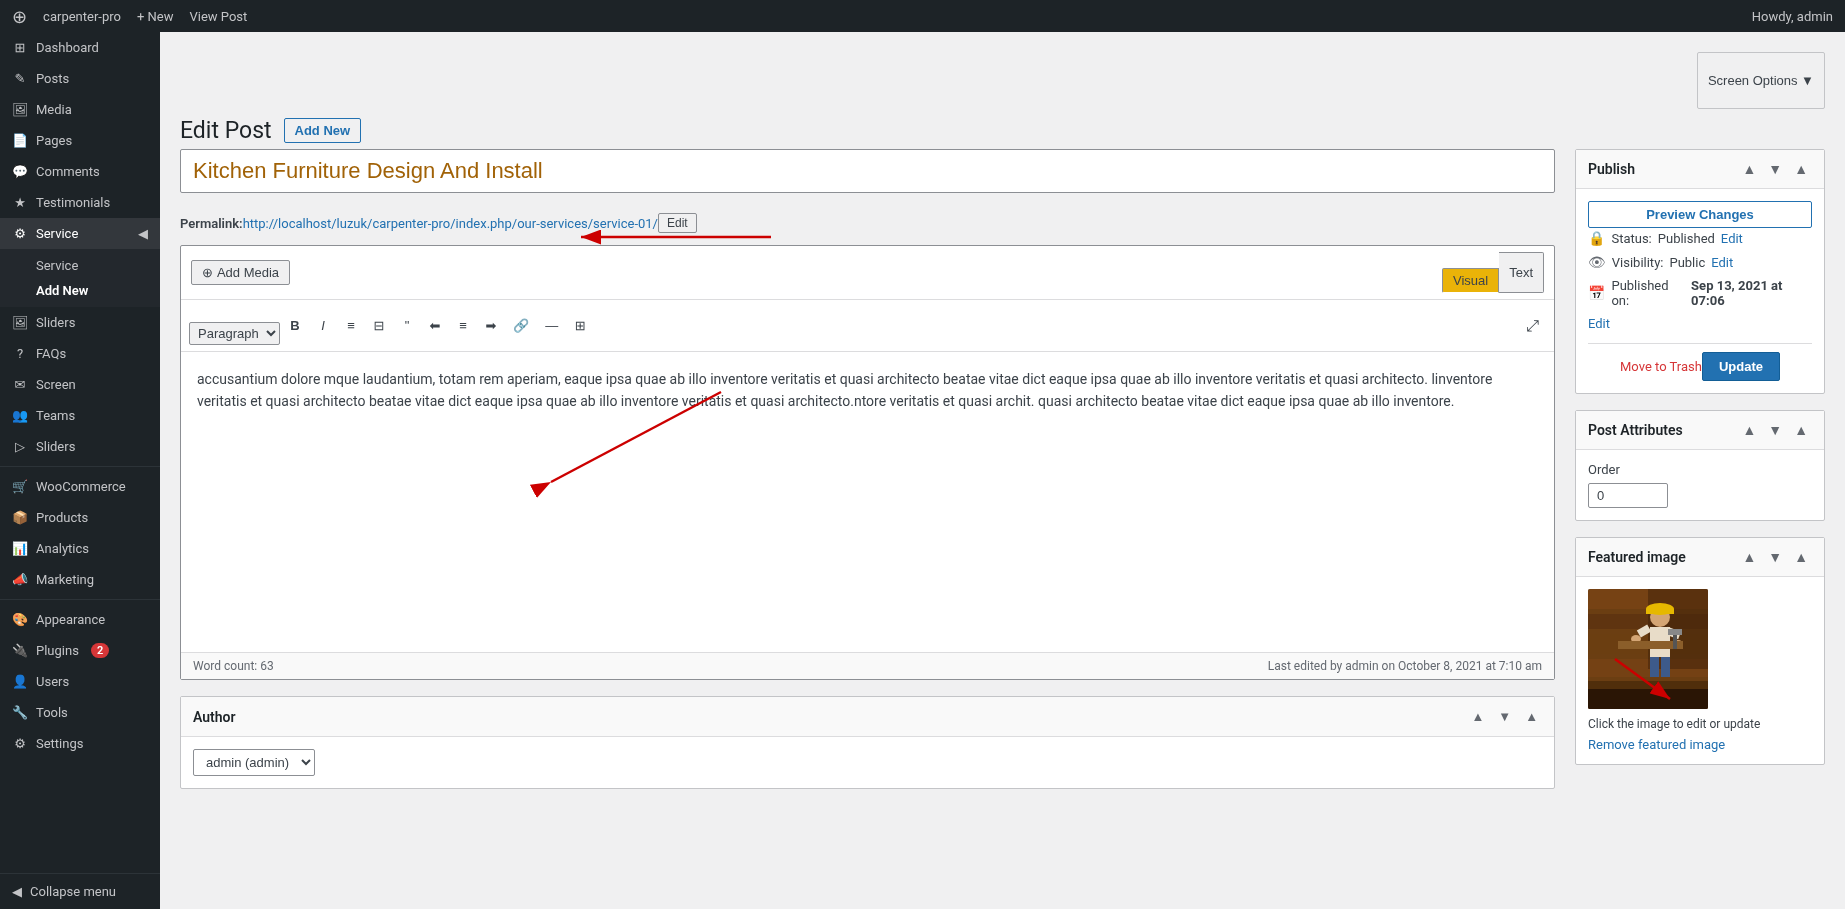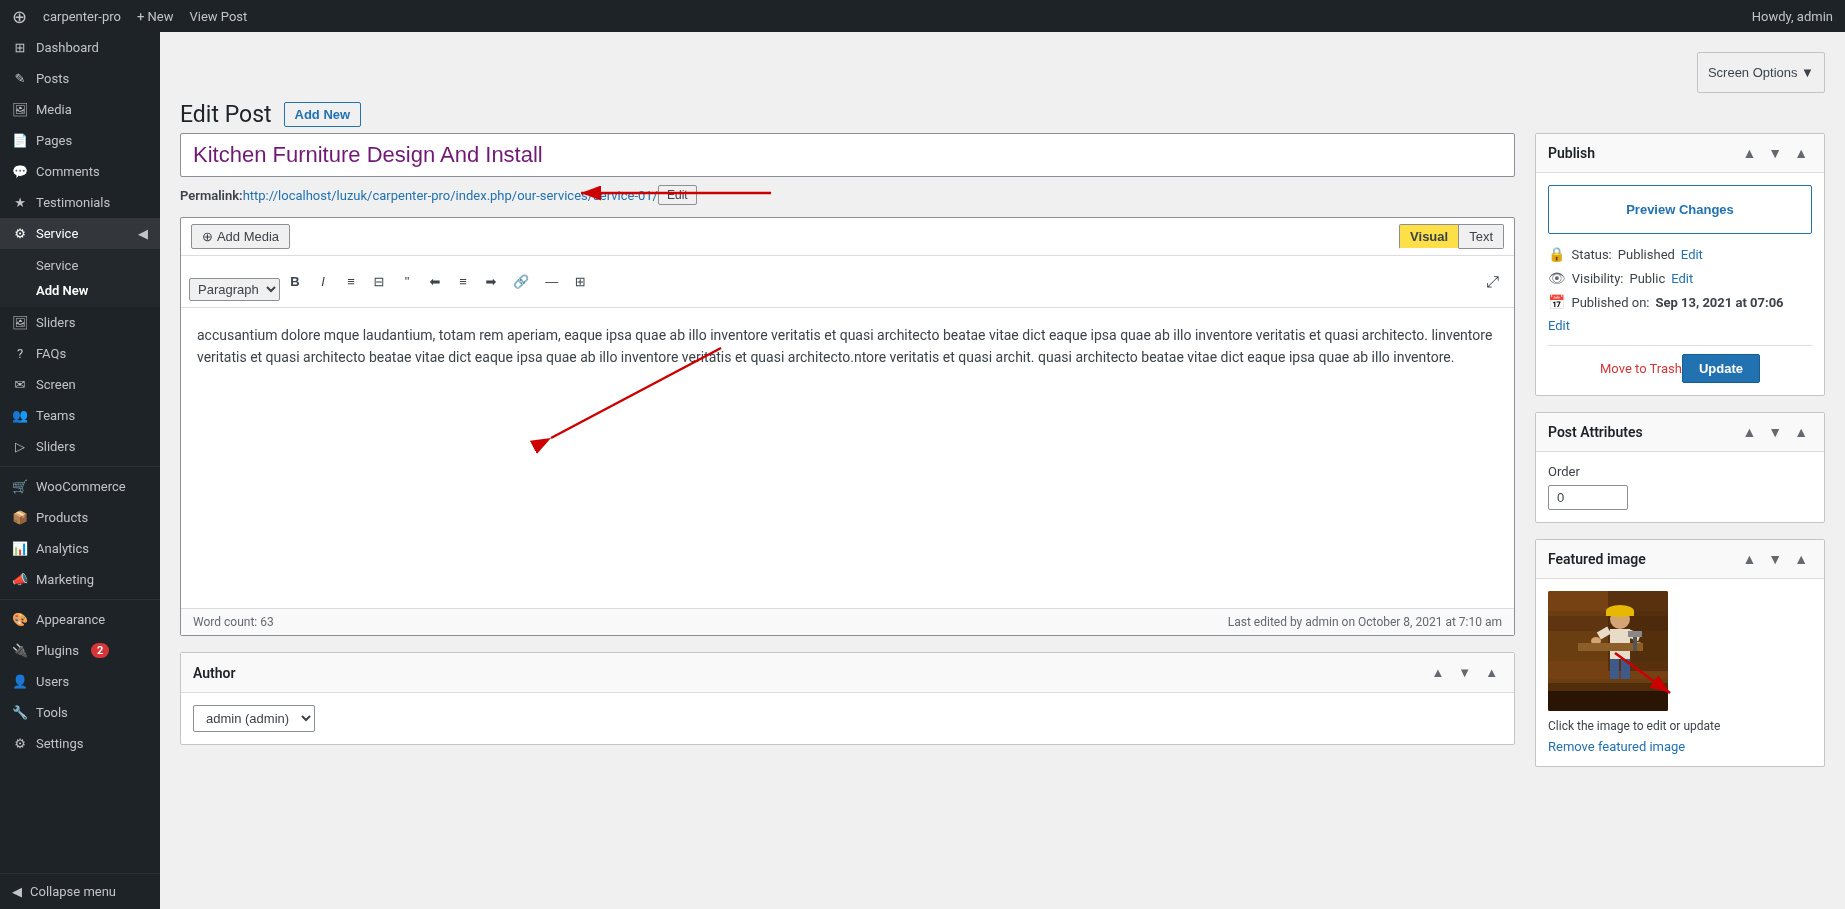--- a/index.html
+++ b/index.html
@@ -81,21 +81,21 @@
     
     .screen-options-bar {
       display: flex;
       justify-content: flex-end;
       margin-bottom: 8px;
     }
     .screen-options-btn {
       background: #f0f0f1;
       border: 1px solid #c3c4c7;
       color: #3c434a;
-      padding: 12px 10px;
+      padding: 20px 10px;
       font-size: 13px;
       cursor: pointer;
       border-radius: 2px;
     }
 
     
     .page-heading {
       display: flex;
       align-items: center;
       gap: 12px;
@@ -109,33 +109,33 @@
       padding: 4px 10px;
       font-size: 13px;
       cursor: pointer;
       border-radius: 2px;
       font-weight: 600;
     }
 
     
     .edit-post-layout { display: flex; gap: 20px; }
     .edit-post-main { flex: 1; min-width: 0; }
-    .edit-post-sidebar { width: 290px; flex-shrink: 0; }
+    .edit-post-sidebar { width: 250px; flex-shrink: 0; }
 
     
     .post-title-field {
       width: 100%;
       padding: 8px 12px;
       font-size: 22px;
       border: 1px solid #8c8f94;
       background: #fff;
-      color: #701a75;
+      color: #a16207;
       border-radius: 2px;
       outline: none;
-      margin-bottom: 8px;
+      margin-bottom: 20px;
     }
 
     
     .permalink-row {
       display: flex;
       align-items: center;
       gap: 0;
       margin-bottom: 12px;
       font-size: 13px;
       flex-wrap: wrap;
@@ -182,21 +182,21 @@
       gap: 0;
     }
     .vt-tab {
       padding: 4px 10px;
       border: 1px solid #8c8f94;
       background: #f0f0f1;
       color: #3c434a;
       cursor: pointer;
       font-size: 13px;
     }
-    .vt-tab.active { background: #fde047; border-bottom-color: #fff; font-weight: 700; }
+    .vt-tab.active { background: #eab308; border-bottom-color: #fff; font-weight: 400; margin-top: 16px; }
     .vt-tab:first-child { border-radius: 2px 0 0 2px; }
     .vt-tab:last-child { border-radius: 0 2px 2px 0; border-left: none; }
 
     
     .format-toolbar {
       display: flex;
       align-items: center;
       gap: 2px;
       padding: 6px 8px;
       border-bottom: 1px solid #dcdcde;
@@ -323,25 +323,25 @@
       line-height: 1;
     }
     .side-panel-content { padding: 12px; }
 
     
     .preview-changes-btn {
       width: 100%;
       background: #fff;
       border: 1px solid #2271b1;
       color: #2271b1;
-      padding: 16px 12px;
-      font-size: 13px;
-      cursor: pointer;
-      border-radius: 2px;
-      margin-bottom: 12px;
+      padding: 5px 12px;
+      font-size: 13px;
+      cursor: pointer;
+      border-radius: 2px;
+      margin-bottom: 2px;
       font-weight: 600;
     }
     .publish-meta-row {
       display: flex;
       align-items: center;
       gap: 6px;
       margin-bottom: 8px;
       font-size: 13px;
     }
     .publish-meta-icon { color: #646970; font-size: 14px; }

